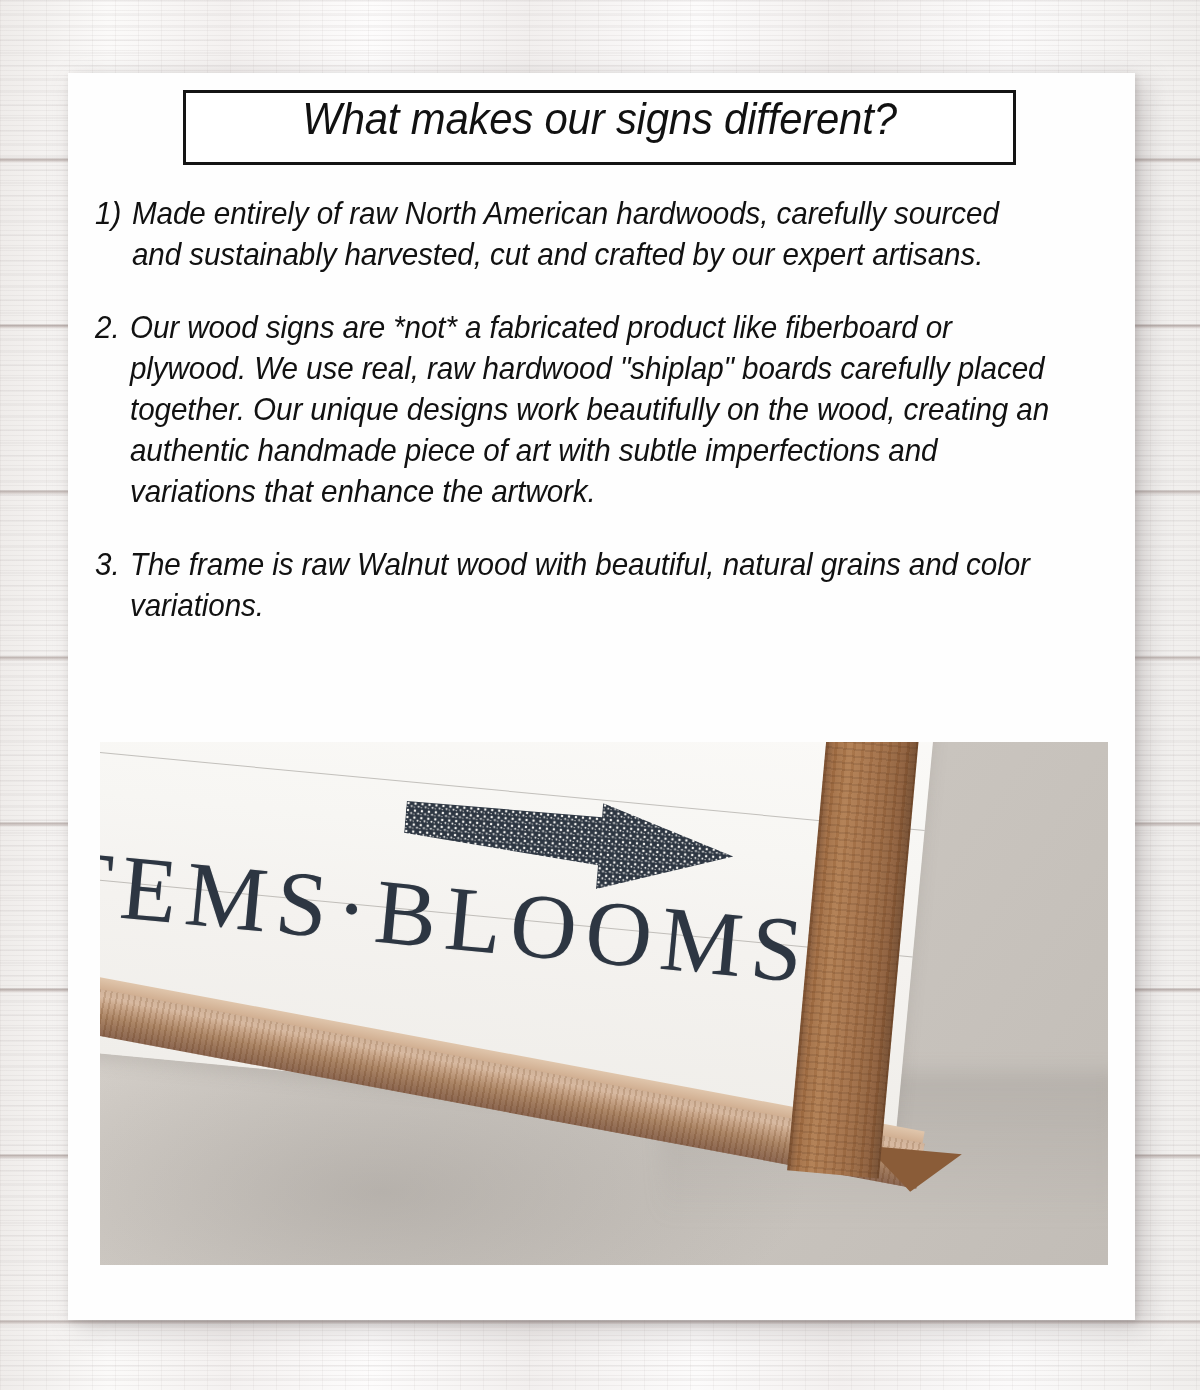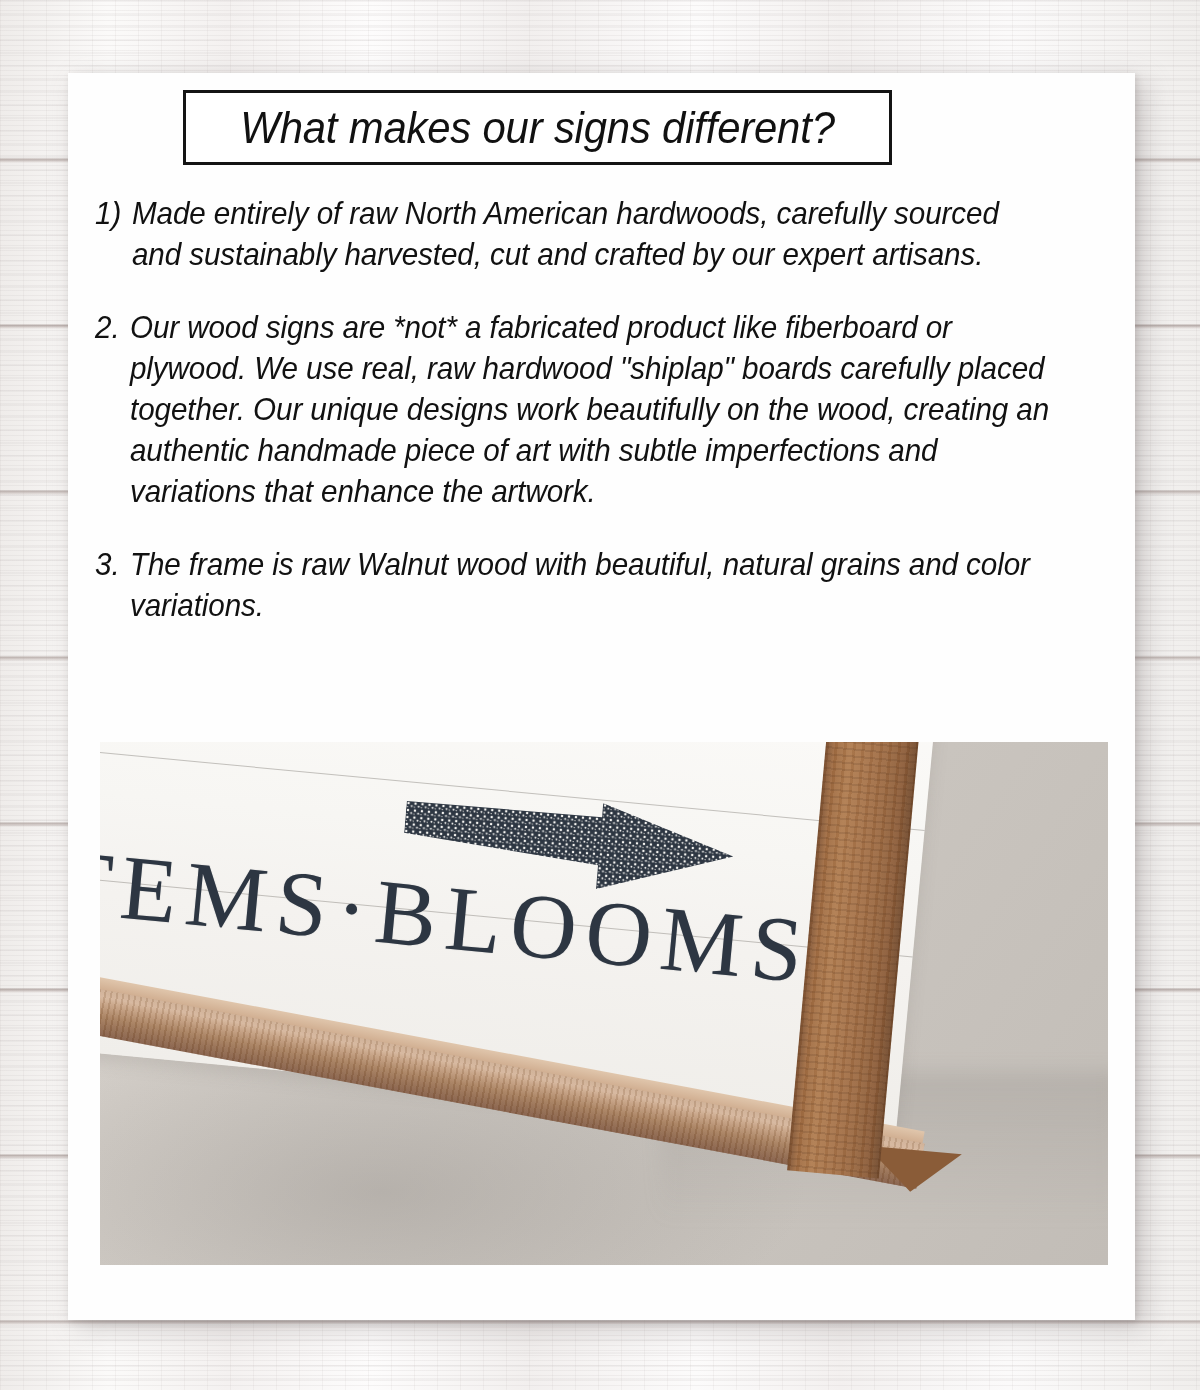--- a/index.html
+++ b/index.html
@@ -77,26 +77,25 @@
     background: #fefefe;
     box-shadow: 10px 8px 26px rgba(110,100,98,0.30),
                 2px 2px 6px rgba(120,110,108,0.22);
   }
 
   
   #title-box {
     position: absolute;
     left: 115px;
     top: 17px;
-    width: 709px;
+    width: 833px;
     height: 75px;
     border: 3px solid #141414;
     background: #ffffff;
     display: flex;
-    align-items: center;
     justify-content: center;
     box-sizing: border-box;
   }
   #title-text {
     font-family: "Liberation Sans Narrow", "Liberation Sans", sans-serif;
     font-style: italic;
     font-size: 45px;
     font-weight: 400;
     letter-spacing: -0.2px;
     color: #111111;

